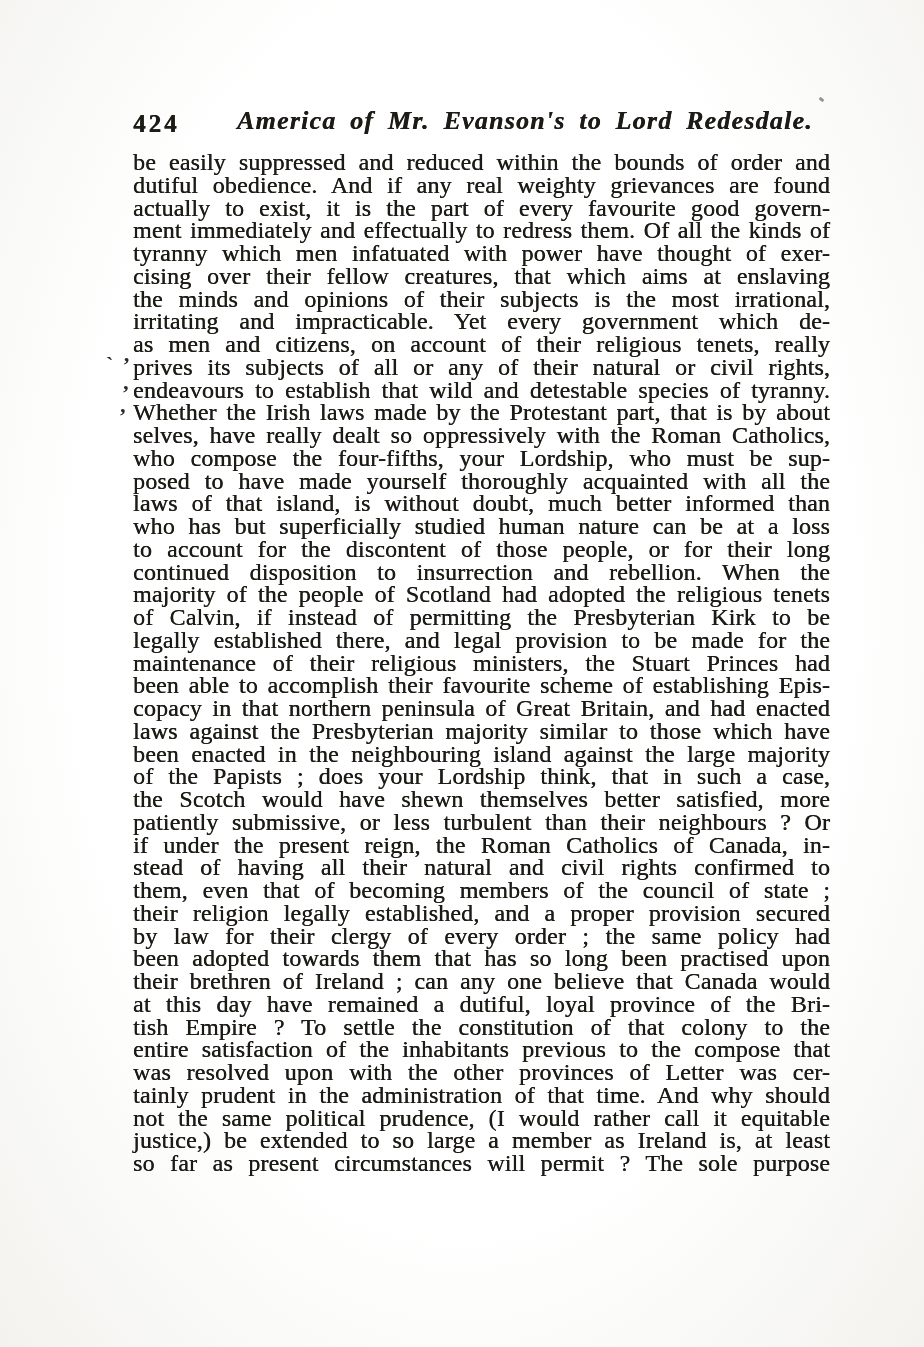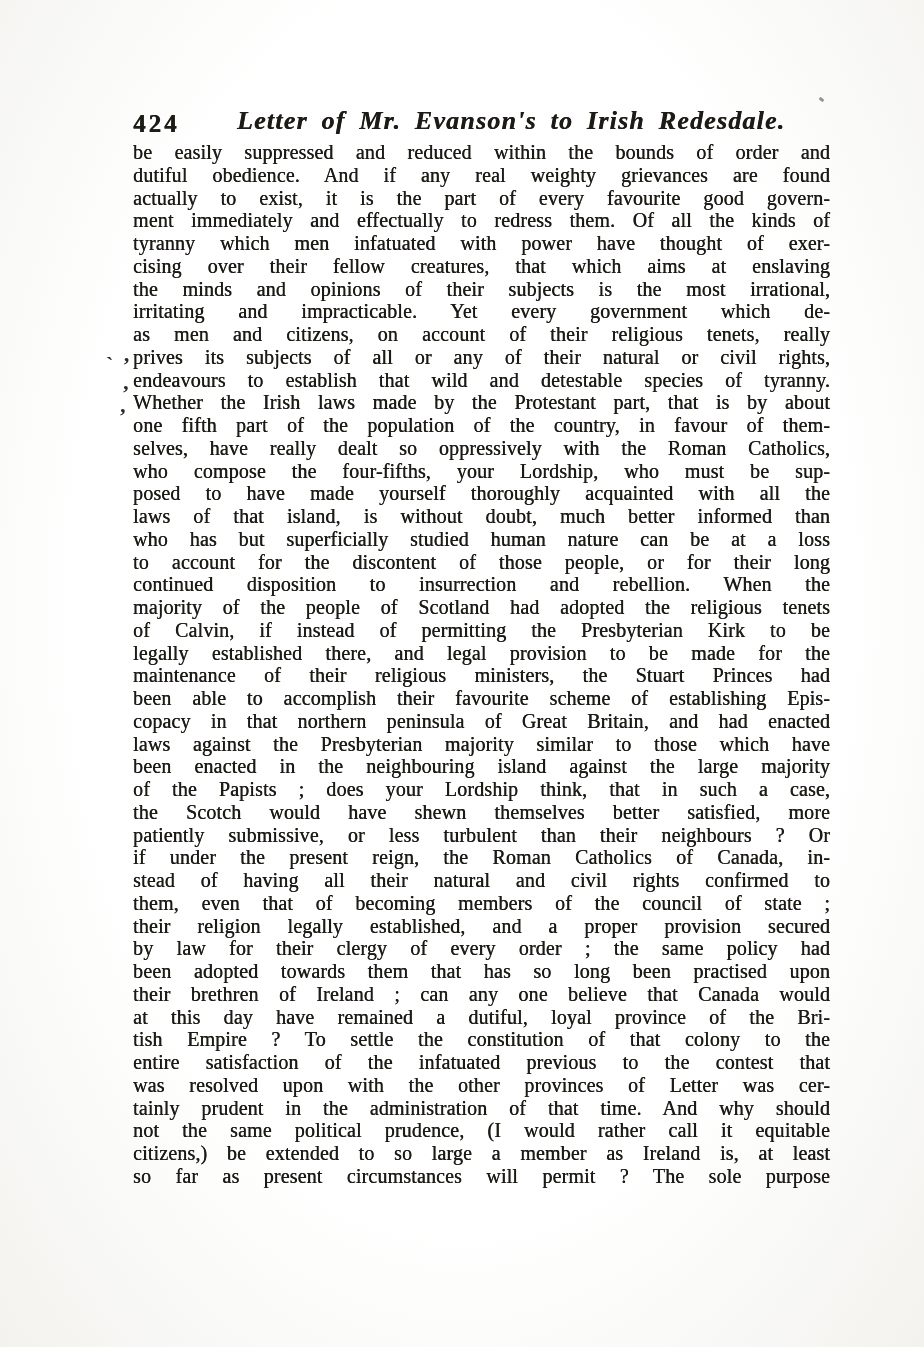--- a/index.html
+++ b/index.html
@@ -29,22 +29,22 @@
   }
   .header-title{
     position:absolute;left:237px;top:106px;
     font-size:26px;font-style:italic;font-weight:600;
     letter-spacing:1.2px;word-spacing:6px;
     text-shadow:0.3px 0 0 currentColor;
     white-space:nowrap;
   }
   
   .body-text{
-    position:absolute;left:133px;top:141px;width:697px;
-    font-size:20px;line-height:22.75px;
+    position:absolute;left:133px;top:151px;width:697px;
+    font-size:24px;line-height:22.75px;
     letter-spacing:0.15px;
     text-shadow:0.35px 0 0 currentColor;
   }
   .line{
     text-align:justify;
     text-align-last:justify;
     white-space:normal;
     height:22.75px;
     overflow:visible;
   }
@@ -71,40 +71,39 @@
   }
 </style>
 </head>
 <body>
 
 <div class="page">
   <span class="speck"></span>
 
   <div class="page-number">424</div>
 
-  <div class="header-title">Letter of Mr. Evanson's to Irish Redesdale.</div>
+  <div class="header-title">America of Mr. Evanson's to Lord Redesdale.</div>
 
   <span class="margin-mark m1">ˋ ’</span>
   <span class="margin-mark m2">’</span>
   <span class="margin-mark m3">’</span>
 
   <div class="body-text">
       <div class="line">be easily suppressed and reduced within the bounds of order and</div>
       <div class="line">dutiful obedience. And if any real weighty grievances are found</div>
       <div class="line">actually to exist, it is the part of every favourite good govern-</div>
       <div class="line">ment immediately and effectually to redress them. Of all the kinds of</div>
       <div class="line">tyranny which men infatuated with power have thought of exer-</div>
       <div class="line">cising over their fellow creatures, that which aims at enslaving</div>
       <div class="line">the minds and opinions of their subjects is the most irrational,</div>
       <div class="line">irritating and impracticable. Yet every government which de-</div>
       <div class="line">as men and citizens, on account of their religious tenets, really</div>
       <div class="line">prives its subjects of all or any of their natural or civil rights,</div>
       <div class="line">endeavours to establish that wild and detestable species of tyranny.</div>
       <div class="line">Whether the Irish laws made by the Protestant part, that is by about</div>
-      <div class="line">one fifth part of the population of the country, in favour of them-</div>
       <div class="line">selves, have really dealt so oppressively with the Roman Catholics,</div>
       <div class="line">who compose the four-fifths, your Lordship, who must be sup-</div>
       <div class="line">posed to have made yourself thoroughly acquainted with all the</div>
       <div class="line">laws of that island, is without doubt, much better informed than</div>
       <div class="line">who has but superficially studied human nature can be at a loss</div>
       <div class="line">to account for the discontent of those people, or for their long</div>
       <div class="line">continued disposition to insurrection and rebellion. When the</div>
       <div class="line">majority of the people of Scotland had adopted the religious tenets</div>
       <div class="line">of Calvin, if instead of permitting the Presbyterian Kirk to be</div>
       <div class="line">legally established there, and legal provision to be made for the</div>
@@ -118,20 +117,20 @@
       <div class="line">patiently submissive, or less turbulent than their neighbours ? Or</div>
       <div class="line">if under the present reign, the Roman Catholics of Canada, in-</div>
       <div class="line">stead of having all their natural and civil rights confirmed to</div>
       <div class="line">them, even that of becoming members of the council of state ;</div>
       <div class="line">their religion legally established, and a proper provision secured</div>
       <div class="line">by law for their clergy of every order ; the same policy had</div>
       <div class="line">been adopted towards them that has so long been practised upon</div>
       <div class="line">their brethren of Ireland ; can any one believe that Canada would</div>
       <div class="line">at this day have remained a dutiful, loyal province of the Bri-</div>
       <div class="line">tish Empire ? To settle the constitution of that colony to the</div>
-      <div class="line">entire satisfaction of the infatuated previous to the contest that</div>
+      <div class="line">entire satisfaction of the inhabitants previous to the compose that</div>
       <div class="line">was resolved upon with the other provinces of Letter was cer-</div>
       <div class="line">tainly prudent in the administration of that time. And why should</div>
       <div class="line"><span>not the same political prudence, (I would rather call it </span><span class="hand-underline">equitable</span></div>
-      <div class="line"><span class="hand-underline">citizens,</span><span>) be extended to so large a member as Ireland is, </span><span class="hand-underline">at least</span></div>
+      <div class="line"><span class="hand-underline">justice,</span><span>) be extended to so large a member as Ireland is, </span><span class="hand-underline">at least</span></div>
       <div class="line"><span class="hand-underline">so far</span><span> as present circumstances will permit ?  The sole purpose</span></div>
     </div>
 </div>
 
 </body></html>

